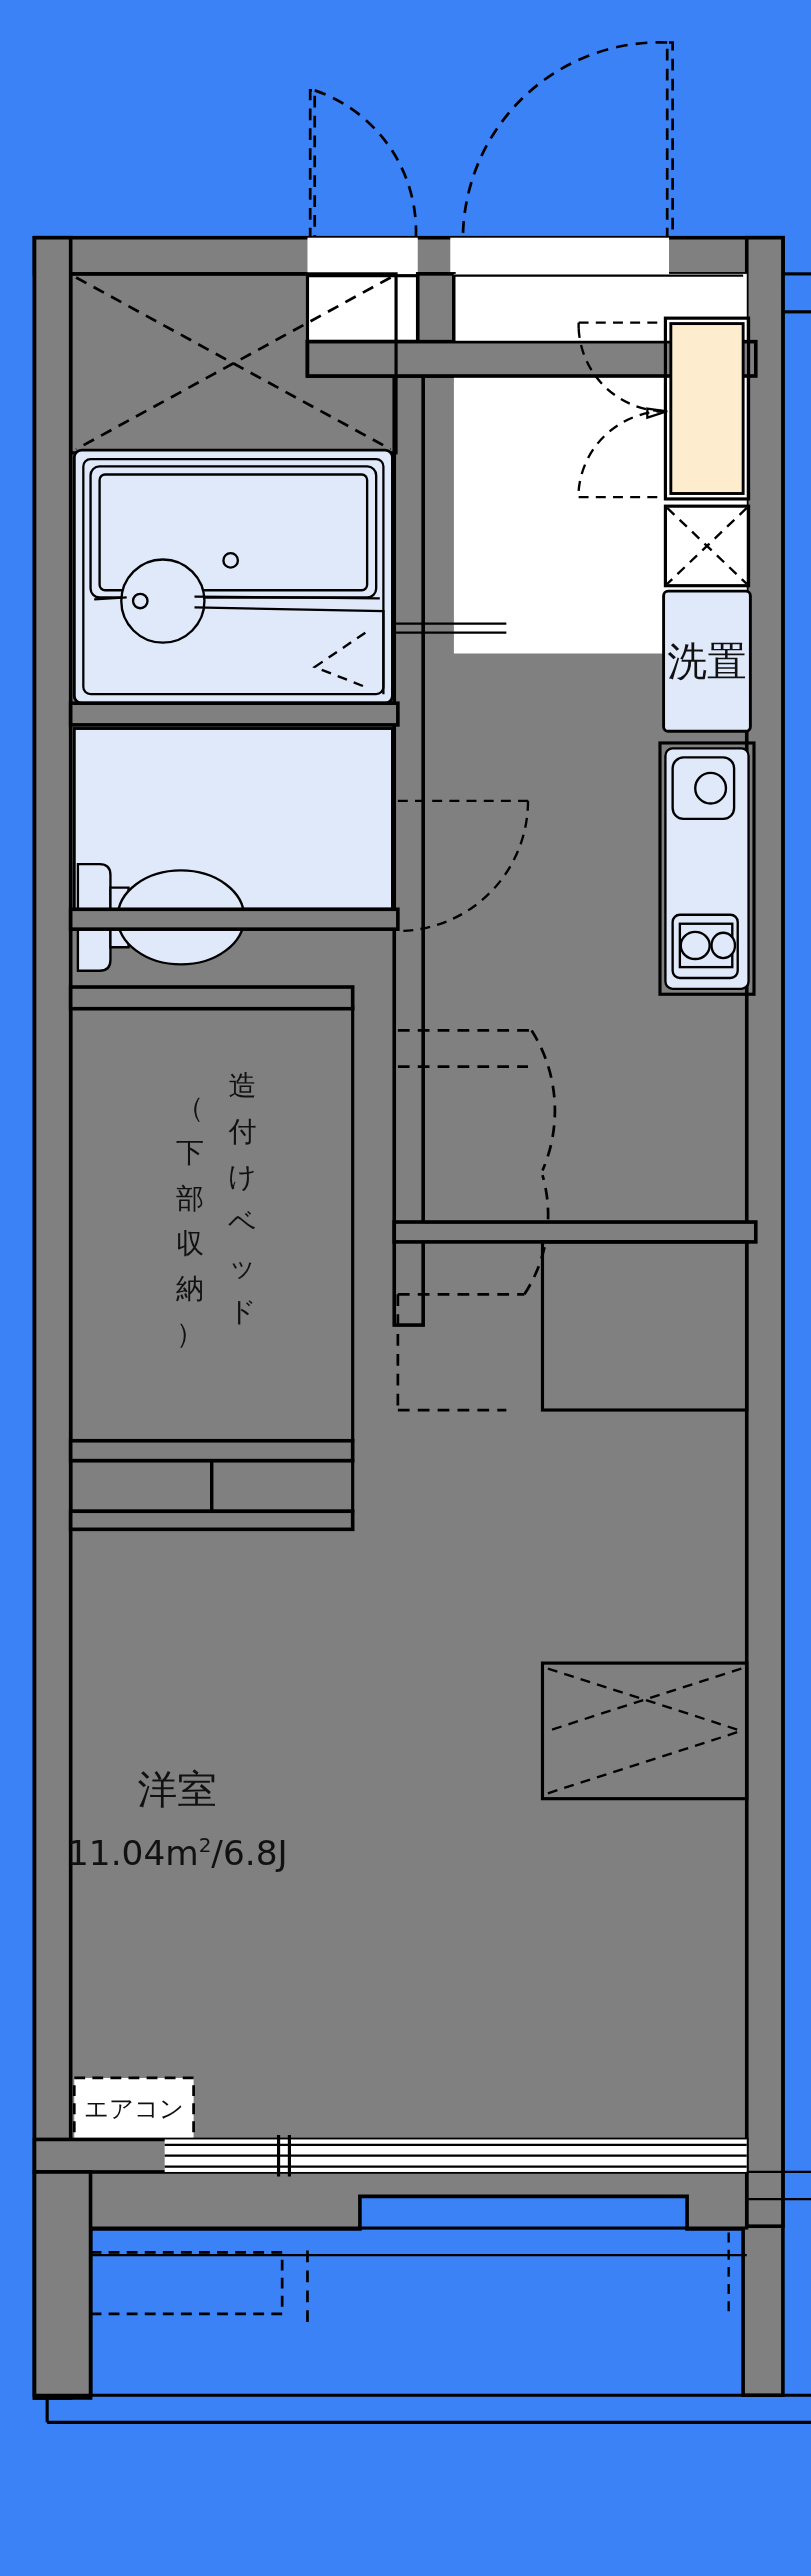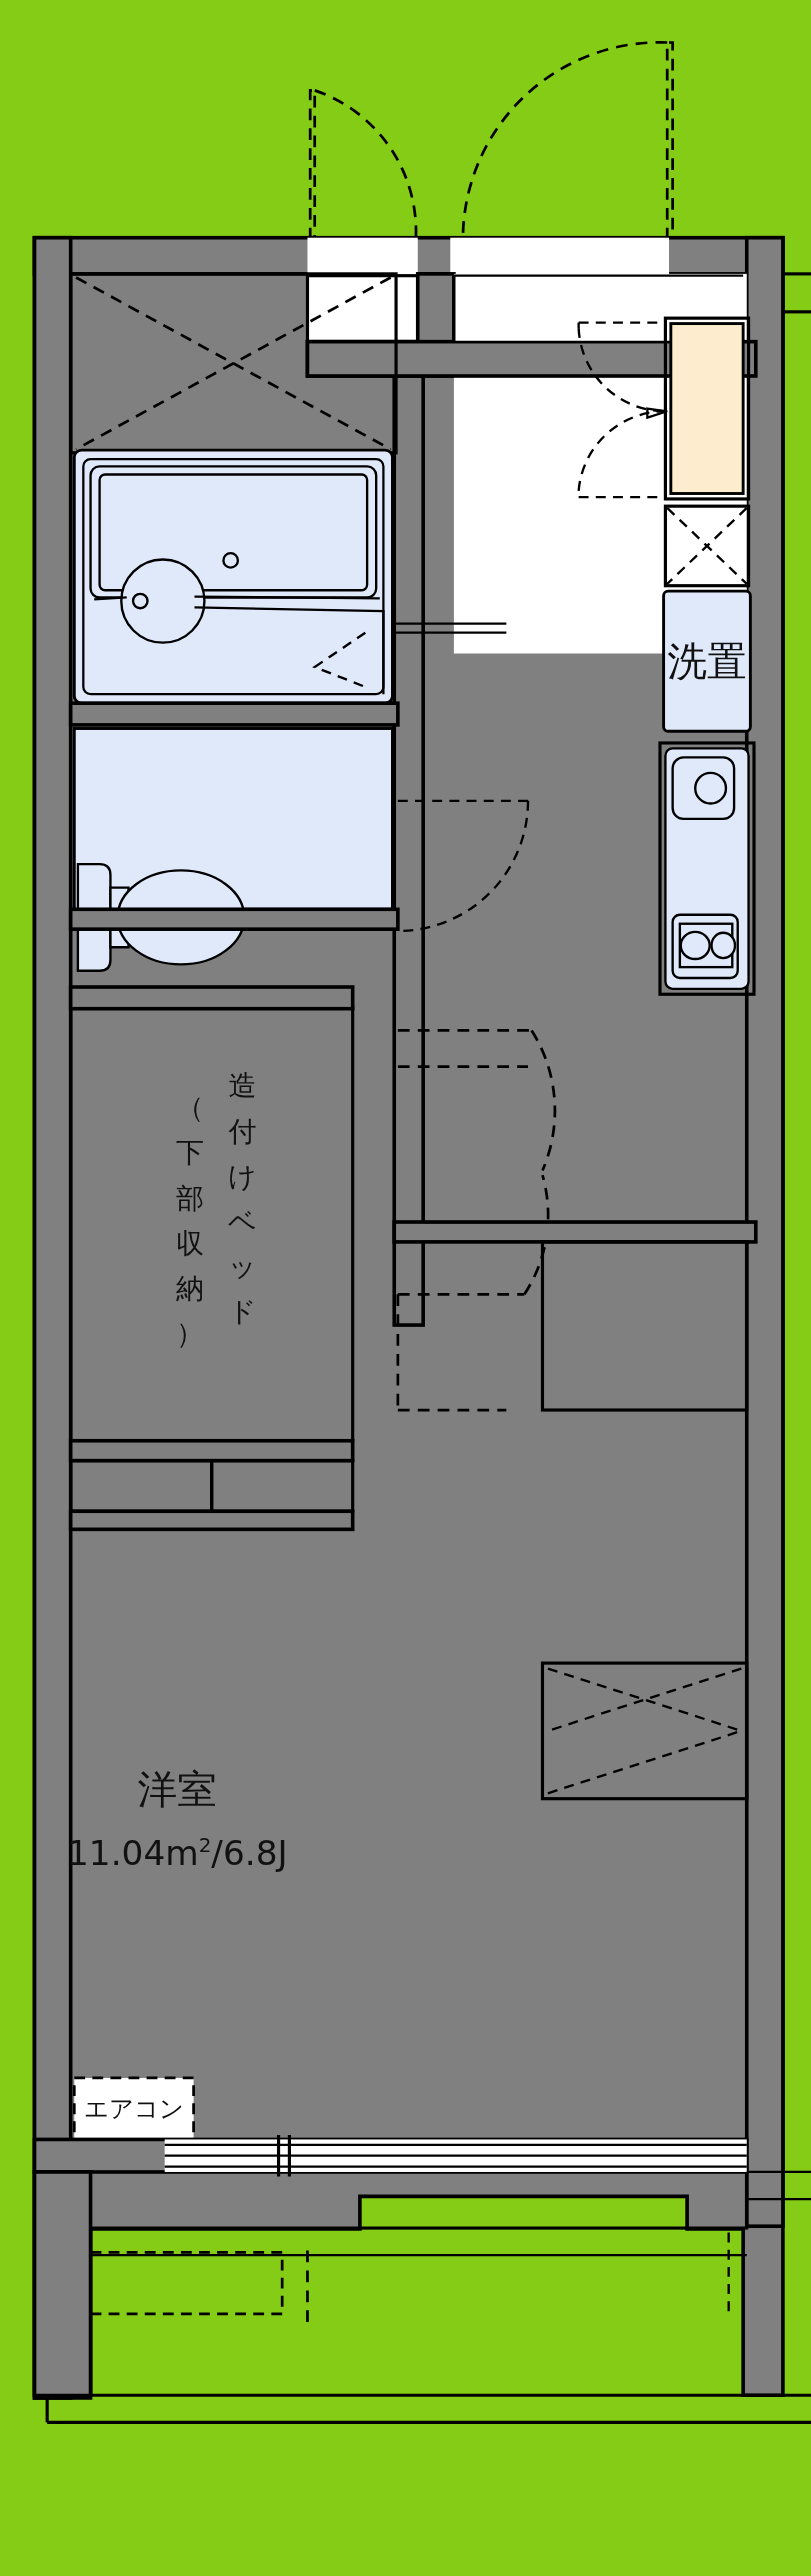--- a/index.html
+++ b/index.html
@@ -10,21 +10,21 @@
   body {
     width: 812px;
     height: 2576px;
     font-family: "DejaVu Sans", "Liberation Sans", sans-serif;
     overflow: hidden;
   }
   #floorplan-root {
     position: relative;
     width: 812px;
     height: 2576px;
-    background: #84cc16;
+    background: #3b82f6;
   }
   svg#plan {
     display: block;
     width: 812px;
     height: 2576px;
   }
   .wall-fill   { fill: #808080; stroke: #000000; stroke-width: 4; }
   .line        { fill: none;    stroke: #000000; stroke-width: 3.5; }
   .line-thin   { fill: none;    stroke: #000000; stroke-width: 2.5; }
   .dash        { fill: none;    stroke: #000000; stroke-width: 3;

